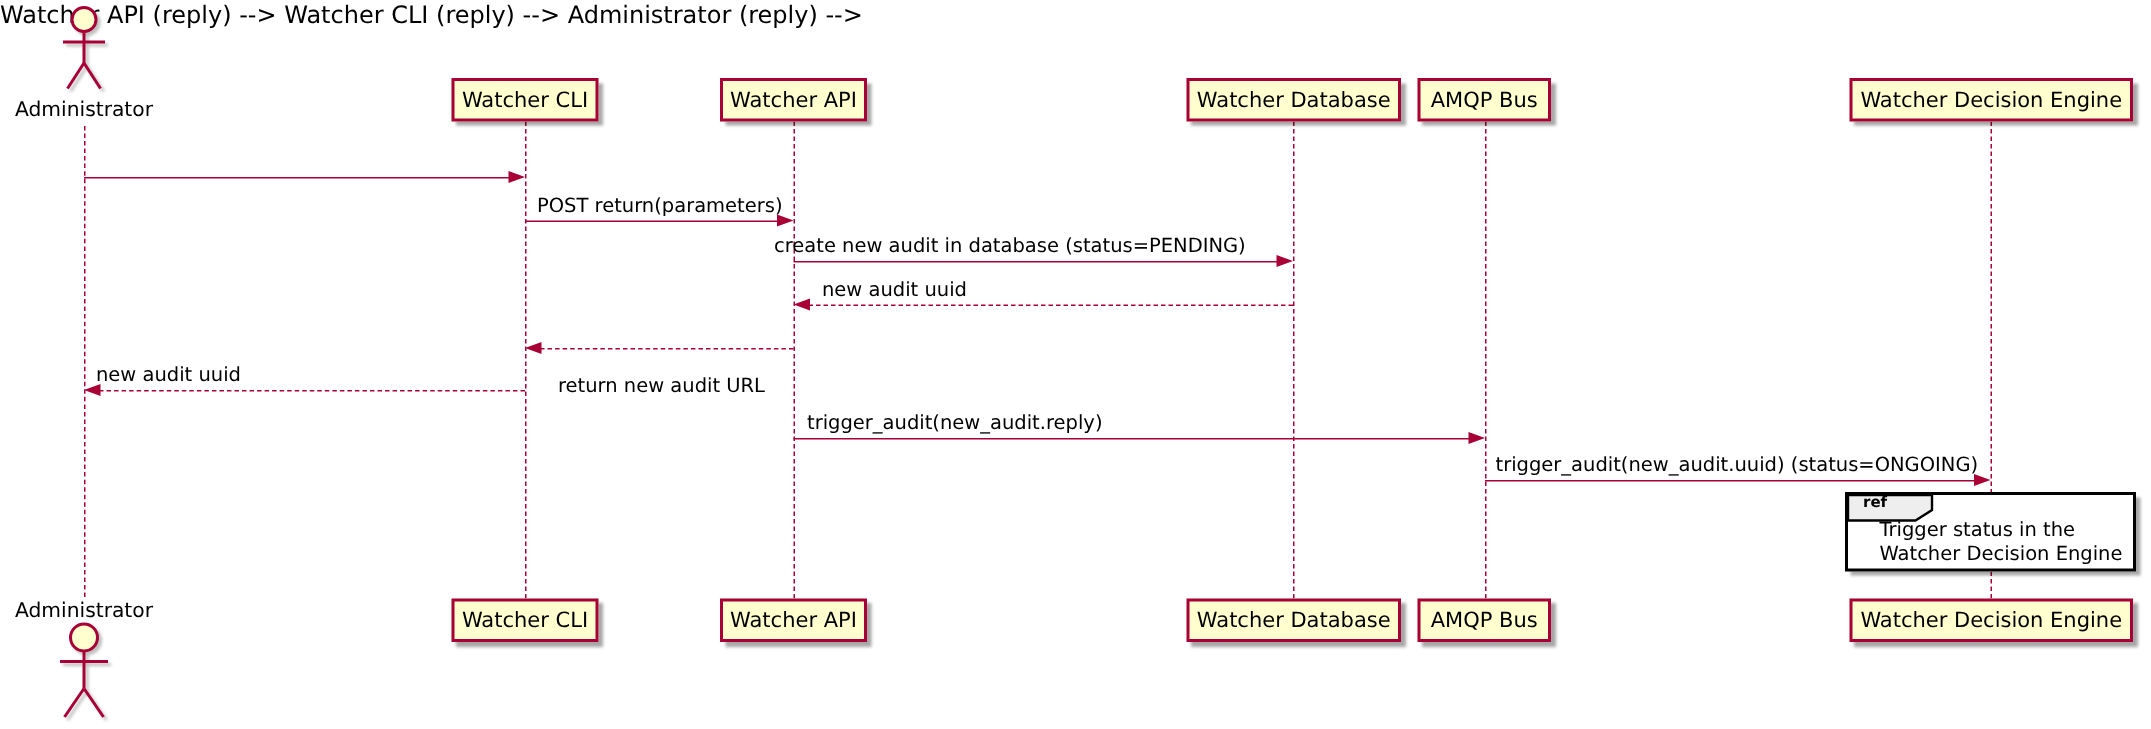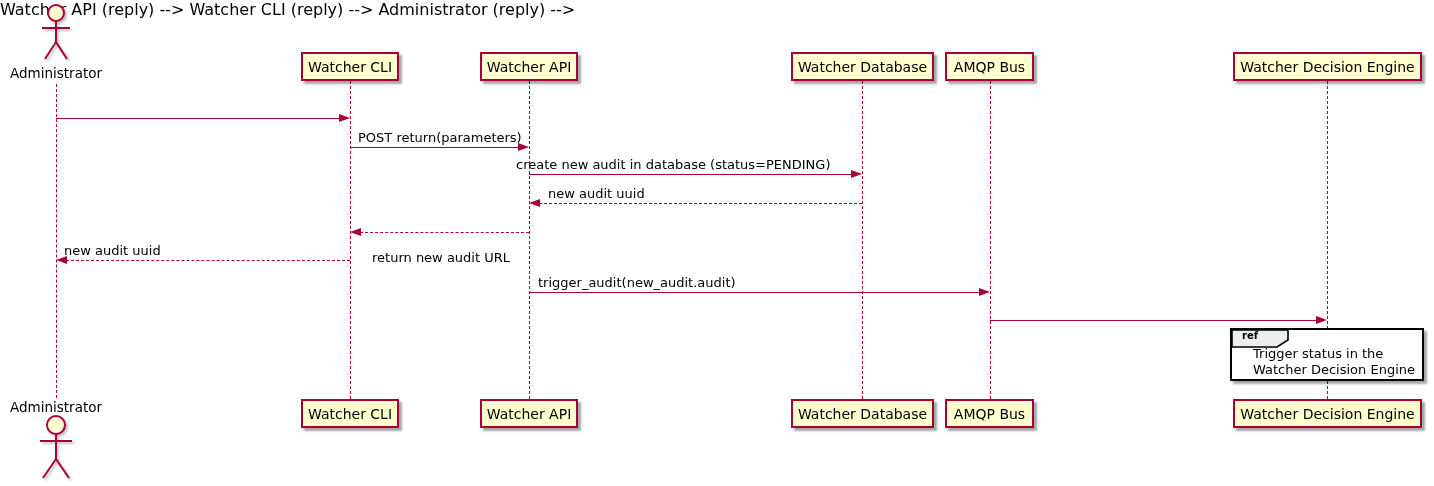--- a/index.html
+++ b/index.html
@@ -139,25 +139,26 @@
   <div class="msg-label" style="left:372px;top:215px;margin-top:35px;">return new audit URL</div>
   <div class="msg-line dashed" style="left:360px;top:232px;width:169px;"></div>
   <div class="arrowhead left" style="left:350px;top:228px;"></div>
 
    Administrator (reply) --&gt;
   <div class="msg-label" style="left:64px;top:243px;">new audit uuid</div>
   <div class="msg-line dashed" style="left:66px;top:260px;width:284px;"></div>
   <div class="arrowhead left" style="left:56px;top:256px;"></div>
 
   
-  <div class="msg-label" style="left:538px;top:275px;">trigger_audit(new_audit.audit)</div>
+  <div class="msg-label" style="left:538px;top:275px;">trigger_audit(new_audit.reply)</div>
   <div class="msg-line solid" style="left:529px;top:292px;width:452px;"></div>
   <div class="arrowhead right" style="left:979px;top:288px;"></div>
 
   
+  <div class="msg-label" style="left:997px;top:303px;">trigger_audit(new_audit.uuid) (status=ONGOING)</div>
   <div class="msg-line solid" style="left:990px;top:320px;width:328px;"></div>
   <div class="arrowhead right" style="left:1316px;top:316px;"></div>
 
   
   <div class="ref-box">
     <svg class="ref-tab" width="60" height="20" viewBox="0 0 60 20">
       <path d="M1,1 H57 V11 L46,18 H1 Z" fill="#EEEEEE" stroke="#000000" stroke-width="1.6"></path>
     </svg>
     <span class="ref-keyword">ref</span>
     <div class="ref-body">

